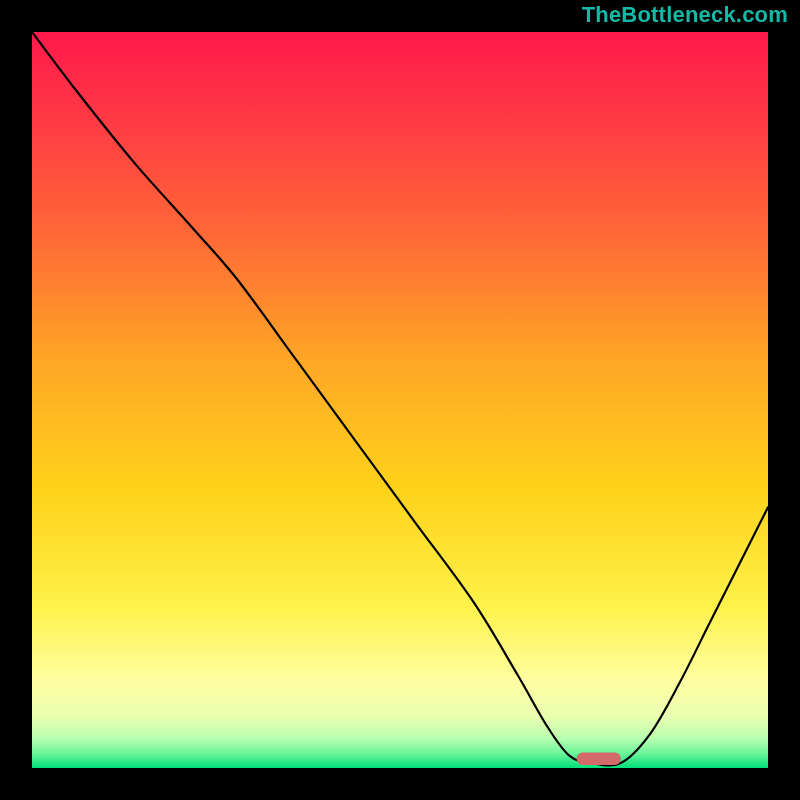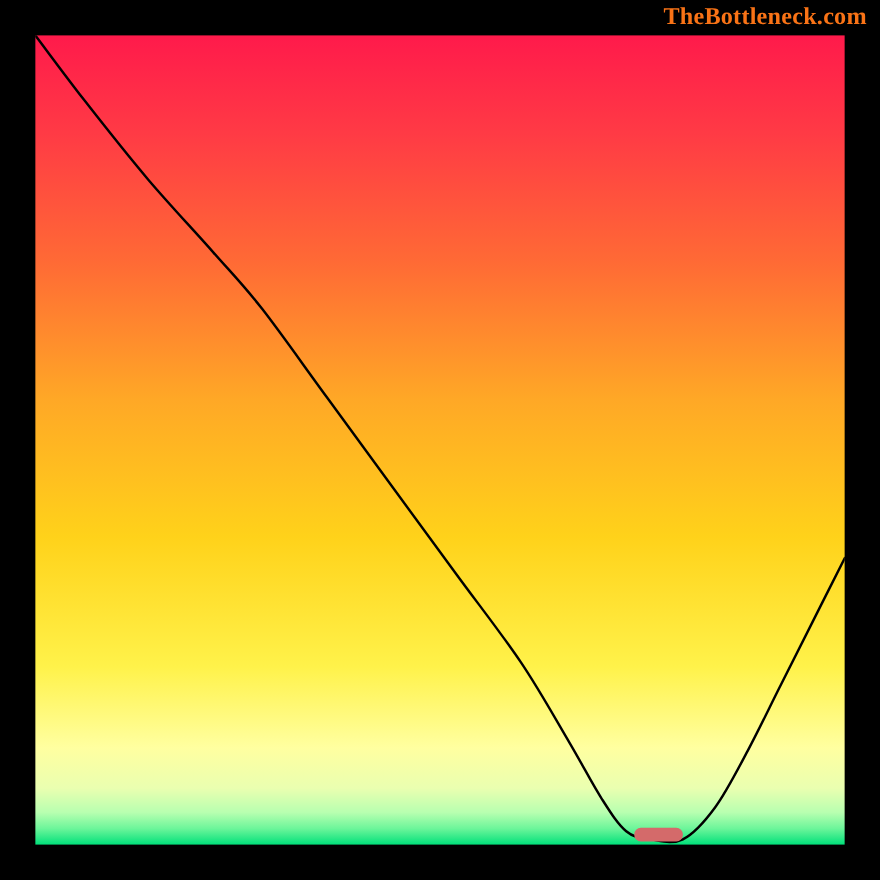--- a/index.html
+++ b/index.html
@@ -15,24 +15,24 @@
     left: 0;
     top: 0;
     width: 800px;
     height: 800px;
     background: #000;
   }
   .watermark {
     position: absolute;
     top: 2px;
     right: 12px;
-    font-family: Liberation Serif, serif;
+    font-family: Liberation Sans, sans-serif;
     font-size: 22px;
     font-weight: 600;
-    color: #f97316;
+    color: #14b8a6;
     letter-spacing: 0.2px;
   }
   svg {
     position: absolute;
     left: 32px;
     top: 32px;
     width: 736px;
     height: 736px;
     display: block;
   }

